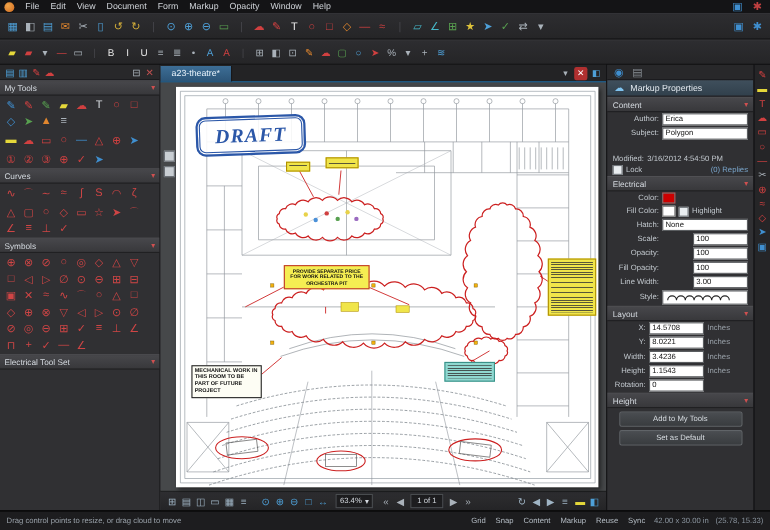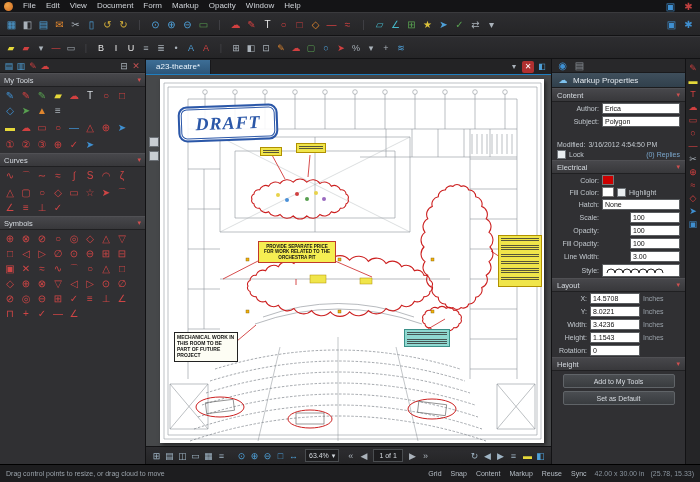--- a/index.html
+++ b/index.html
@@ -328,20 +328,24 @@
           <span class="cell">≡</span>
           <span class="cell">⊥</span>
           <span class="cell">∠</span>
           <span class="cell">⊓</span>
           <span class="cell">+</span>
           <span class="cell">✓</span>
           <span class="cell">—</span>
           <span class="cell">∠</span>
         </div>
 
+      <div class="lp-header">
+        <span>Electrical Tool Set</span>
+        <span class="chev">▾</span>
+      </div>
     </div>
 
     <div class="docarea">
       <div class="tabbar">
         <div class="doc-tab">
           <span>a23-theatre*</span>
         </div>
         <div class="tab-icons">
           <span class="tab-ico">▾</span>
           <span class="tab-ico tab-close">✕</span>

